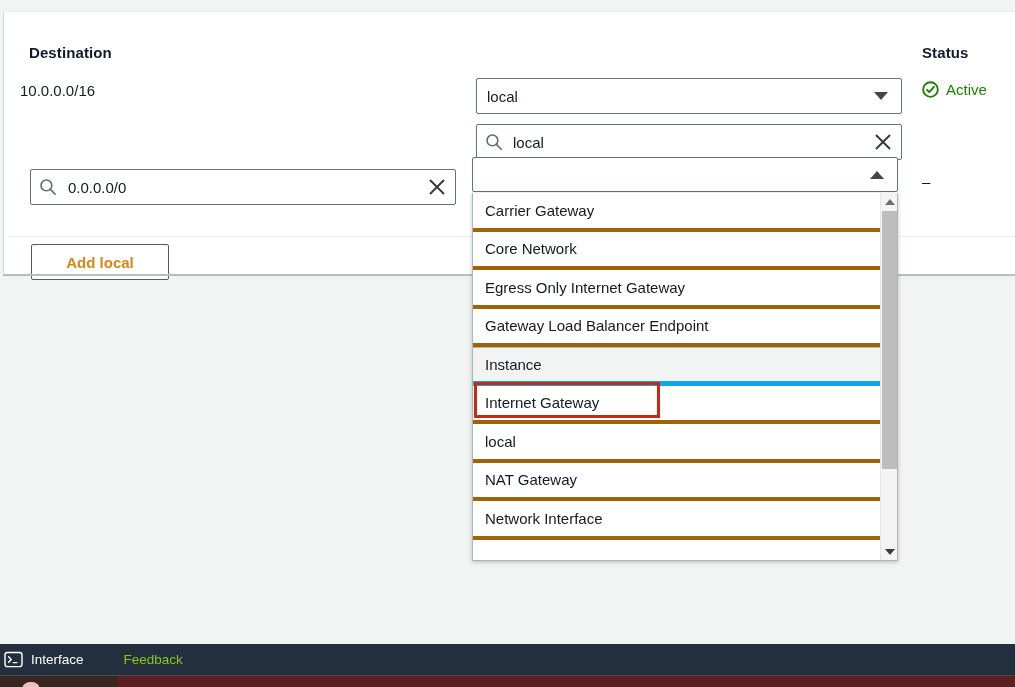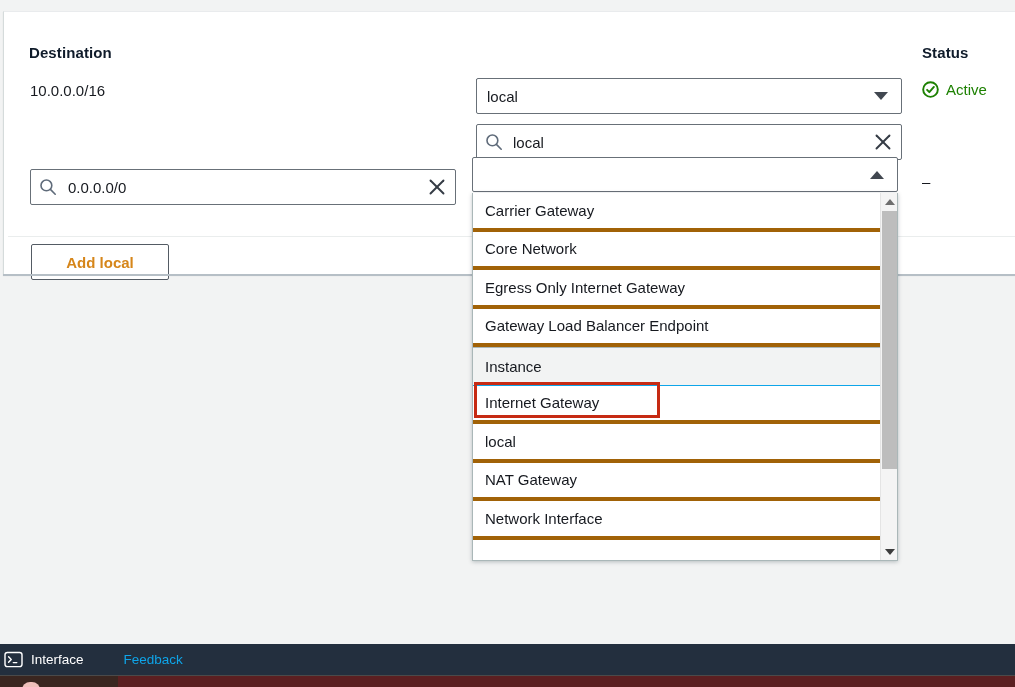--- a/index.html
+++ b/index.html
@@ -32,21 +32,21 @@
     letter-spacing: .1px;
   }
   #hdr-destination { left: 25px; top: 32px; }
   #hdr-target      { left: 472px; top: 16px; margin-top: 47px; }
   #hdr-status      { left: 918px; top: 32px; }
 
   
   .cell-text {
     position: absolute; font-size: 15px; color: #16191f;
   }
-  #row1-destination { left: 26px; top: 70px; }
+  #row1-destination { left: 16px; top: 70px; }
 
   #row1-status {
     position: absolute; left: 918px; top: 69px;
     display: flex; align-items: flex-end; gap: 7px;
   }
   #row1-status .status-label {
     font-size: 15px; color: #1d8102;
   }
   .check-circle {
     width: 17px; height: 17px; display: block;
@@ -125,21 +125,21 @@
     padding-left: 12px;
     font-size: 15px; color: #16191f;
     border-bottom: 4px solid #a16207;
     background: #fff;
     cursor: pointer;
     white-space: nowrap;
   }
   .dd-item.hovered {
     background: #f2f3f3;
     border-top: 1px solid #aab7b8;
-    border-bottom: 1px solid #0ea5e9;
+    border-bottom: 5px solid #0ea5e9;
   }
 
   
   #annotation-box {
     position: absolute;
     left: 1px; top: 189px; width: 186px; height: 36px;
     border: 3px solid #c62a13;
     pointer-events: none;
     z-index: 5;
   }
@@ -199,21 +199,21 @@
   #cloudshell-icon {
     margin-left: 4px; width: 19px; height: 17px; flex: 0 0 19px;
     display: block;
   }
   #cloudshell-label {
     margin-left: 8px;
     font-size: 13.5px; color: #ffffff;
   }
   #feedback-label {
     margin-left: 40px;
-    font-size: 13.5px; color: #0ea5e9;
+    font-size: 13.5px; color: #84cc16;
     cursor: pointer;
   }
   #taskbar-strip {
     position: absolute; left: 0; top: 675px; width: 1015px; height: 12px;
     background: #3a2620;
     border-top: 1px solid #4a4a4a;
   }
   #taskbar-strip .maroon {
     position: absolute; left: 118px; top: 0; width: 897px; height: 12px;
     background: #5b1f21;

